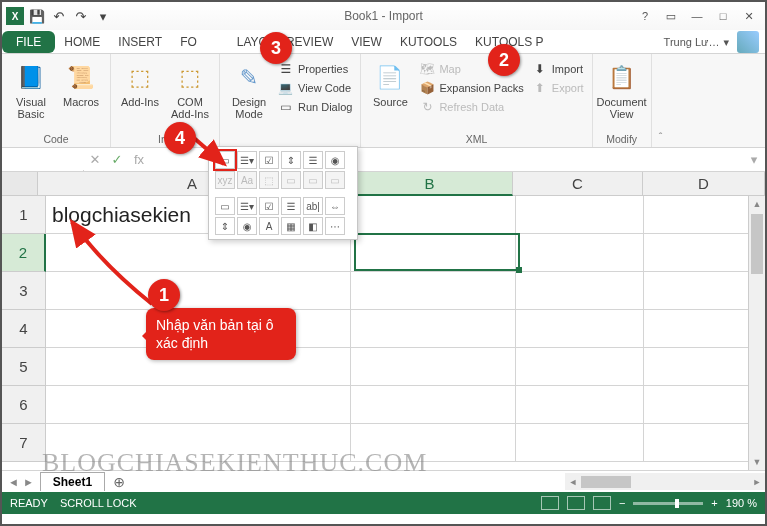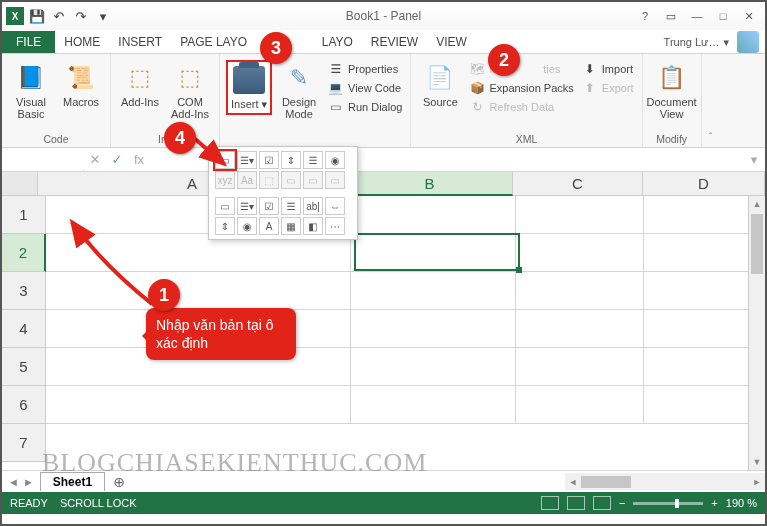--- a/index.html
+++ b/index.html
@@ -10,21 +10,21 @@
 .qat { display: flex; gap: 4px; align-items: center; }
 .qat-icon { width: 18px; height: 18px; display: flex; align-items: center; justify-content: center; font-size: 13px; color: #444; }
 .excel-icon { width: 18px; height: 18px; background: #217346; color: #fff; font-size: 10px; font-weight: bold; display: flex; align-items: center; justify-content: center; }
 .title-center { position: absolute; left: 50%; transform: translateX(-50%); font-size: 12px; color: #666; }
 .win-controls { margin-left: auto; display: flex; gap: 2px; }
 .win-btn { width: 24px; height: 20px; font-size: 11px; display: flex; align-items: center; justify-content: center; color: #555; }
 .kt-icon { width: 22px; height: 22px; margin-left: 4px; background: linear-gradient(45deg,#6ab,#9cf); border-radius: 3px; }
 
 
 .ribbon-tabs { height: 24px; display: flex; align-items: flex-end; padding-left: 0; background: #fff; border-bottom: 1px solid #d4d4d4; }
-.file-tab { background: #217346; color: #fff; padding: 4px 14px; font-size: 12px; }
+.file-tab { background: #217346; color: #fff; padding: 4px 14px; font-size: 12px; border-radius: 6px; }
 .ribbon-tab { padding: 4px 9px; font-size: 12px; color: #444; position: relative; }
 .ribbon-tab.dev { border: 2px solid #e2231a; color: #217346; }
 .user-area { margin-left: auto; padding: 0 6px; font-size: 11px; color: #555; display: flex; align-items: center; gap: 4px; }
 
 
 .ribbon { height: 94px; background: #f7f7f7; border-bottom: 1px solid #d4d4d4; display: flex; }
 .rgroup { border-right: 1px solid #e0e0e0; display: flex; flex-direction: column; align-items: center; padding: 2px 6px 0; }
 .rgroup-body { flex: 1; display: flex; align-items: flex-start; gap: 4px; padding-top: 4px; }
 .rgroup-label { font-size: 10.5px; color: #666; padding: 2px 0; }
 .big-btn { display: flex; flex-direction: column; align-items: center; width: 46px; gap: 2px; font-size: 11px; text-align: center; color: #444; padding: 2px; }
@@ -100,39 +100,40 @@
 <div class="deco-pattern"></div>
 
 <div class="titlebar">
   <div class="qat">
     <div class="excel-icon">X</div>
     <div class="qat-icon">💾</div>
     <div class="qat-icon">↶</div>
     <div class="qat-icon">↷</div>
     <div class="qat-icon">▾</div>
   </div>
-  <div class="title-center">Book1 - Panel</div>
+  <div class="title-center">Book1 - Import</div>
   <div class="win-controls">
     <div class="win-btn">?</div>
     <div class="win-btn">▭</div>
     <div class="win-btn">—</div>
     <div class="win-btn">□</div>
     <div class="win-btn">✕</div>
   </div>
 </div>
 
 <div class="ribbon-tabs">
   <div class="file-tab">FILE</div>
   <div class="ribbon-tab">HOME</div>
   <div class="ribbon-tab">INSERT</div>
-  <div class="ribbon-tab">PAGE LAYO</div>
   <div class="ribbon-tab">FO</div>
   <div class="ribbon-tab" style="margin-left:22px">LAYO</div>
   <div class="ribbon-tab">REVIEW</div>
   <div class="ribbon-tab">VIEW</div>
+  <div class="ribbon-tab">KUTOOLS</div>
+  <div class="ribbon-tab">KUTOOLS P</div>
   <div class="user-area">
     <span>Trung Lư…</span>
     <span>▾</span>
     <div class="kt-icon"></div>
   </div>
 </div>
 
 <div class="ribbon">
   <div class="rgroup">
     <div class="rgroup-body">
@@ -157,26 +158,20 @@
       <div class="big-btn">
         <div class="big-icon" style="color:#c93">⬚</div>
         <span style="white-space:pre-line">COM
 Add-Ins</span>
       </div>
     </div>
     <div class="rgroup-label">Ins</div>
   </div>
   <div class="rgroup">
     <div class="rgroup-body">
-      <div class="big-btn active" style="border:2px solid #e2231a">
-        <div class="big-icon">
-            <div class="toolbox-icon"></div>
-          </div>
-        <span><span>Insert</span> ▾</span>
-      </div>
       <div class="big-btn">
         <div class="big-icon" style="color:#69c">✎</div>
         <span style="white-space:pre-line">Design
 Mode</span>
       </div>
       <div class="small-btn-col">
         <div class="small-btn">
             <span class="small-ic">☰</span>
             <span>Properties</span>
           </div>
@@ -260,20 +255,26 @@
   <div class="rownum-col" id="rownums" style="position:absolute;top:24px;left:0">
       <div class="rownum">1</div>
       <div class="rownum active">2</div>
       <div class="rownum">3</div>
       <div class="rownum">4</div>
       <div class="rownum">5</div>
       <div class="rownum">6</div>
       <div class="rownum">7</div>
     </div>
   <div class="grid-body" id="gridbody">
+      <div class="row">
+        <div class="cell" style="width: 309px;">blogchiasekien</div>
+        <div class="cell" style="width: 166px;"></div>
+        <div class="cell" style="width: 130px;"></div>
+        <div class="cell" style="width: 122px;"></div>
+      </div>
       <div class="row">
         <div class="cell" style="width: 309px;"></div>
         <div class="cell" style="width: 166px;"></div>
         <div class="cell" style="width: 130px;"></div>
         <div class="cell" style="width: 122px;"></div>
       </div>
       <div class="row">
         <div class="cell" style="width: 309px;"></div>
         <div class="cell" style="width: 166px;"></div>
         <div class="cell" style="width: 130px;"></div>

